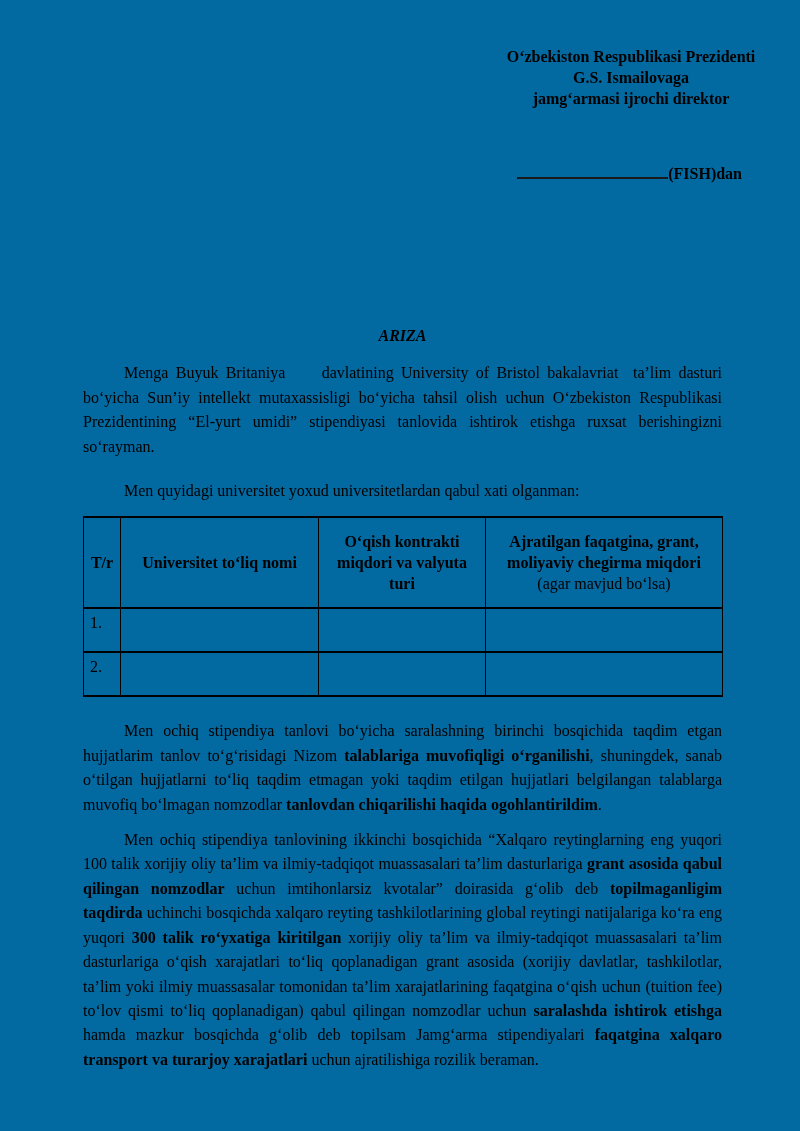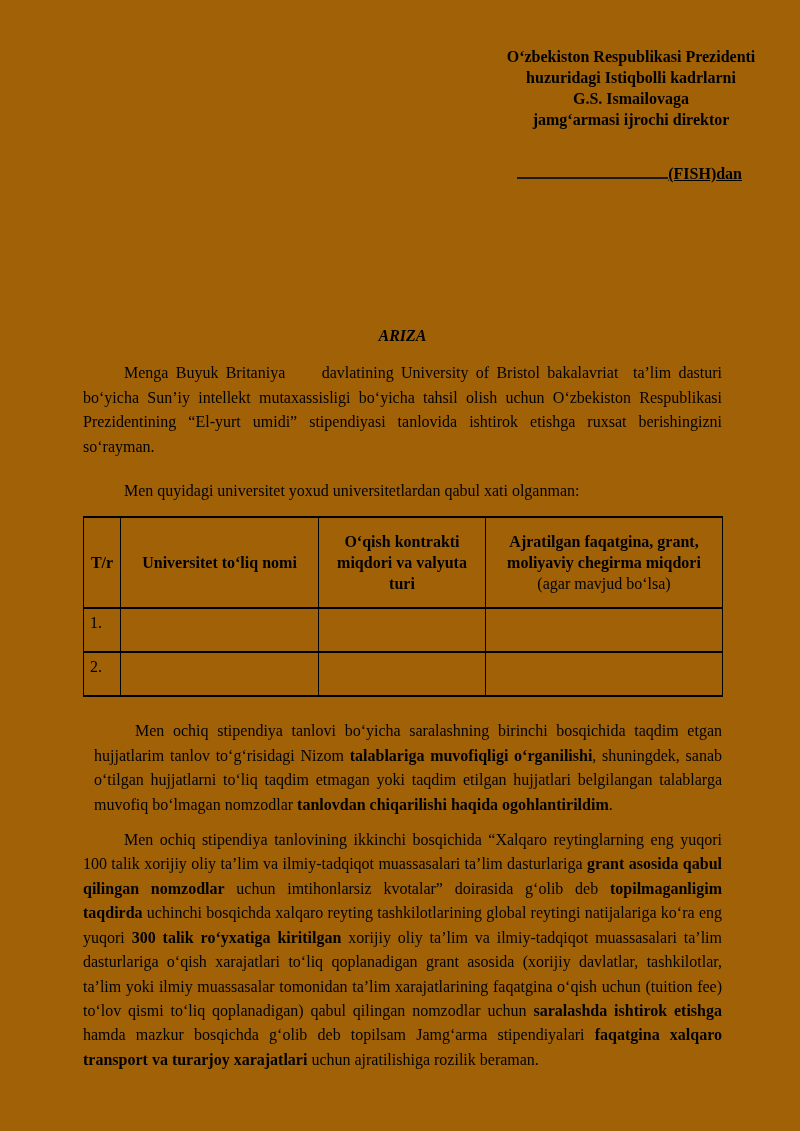--- a/index.html
+++ b/index.html
@@ -1,19 +1,19 @@
 <!DOCTYPE html>
 <html><head>
 <meta charset="utf-8">
 <style>
   html, body { margin:0; padding:0; background:#ffffff; }
   .page {
     position:relative;
     width:800px; height:1131px;
-    background:#a16207;
+    background:#0369a1;
     color:#000;
     font-family:"Liberation Serif","DejaVu Serif",serif;
     overflow:hidden;
   }
   .b { font-weight:700; }
   .i { }
 
   .header-block {
     position:absolute;
     top:46px; left:505px; width:252px;
@@ -22,21 +22,20 @@
     font-size:16px;
     line-height:21px;
   }
   .fish-line {
     position:absolute;
     top:163px; right:58px;
     font-weight:700;
     font-size:16px;
     line-height:21px;
     white-space:nowrap;
-    text-decoration:underline;
   }
   .blank-underline {
     display:inline-block;
     width:151px; height:14px;
     border-bottom:2px solid #1a1a1a;
     margin-right:0;
   }
 
   .content {
     position:absolute;
@@ -46,21 +45,21 @@
     text-align:justify;
   }
   .doc-title {
     text-align:center;
     font-weight:700;
     font-style:italic;
     margin:12px 0 13px 0;
   }
   .content p { margin:0; text-indent:41px; }
   p.intro-line { margin-top:20px; text-align:left; }
-  p.warning-paragraph { margin-top:22px;margin-left:11px; }
+  p.warning-paragraph { margin-top:22px; }
   p.consent-paragraph { margin-top:11px; }
 
   table.universities {
     border-collapse:collapse;
     table-layout:fixed;
     width:639px;
     margin-top:13px;
     font-size:16px;
   }
   table.universities th, table.universities td {
@@ -84,21 +83,20 @@
   }
   td.num-cell { padding-left:8px; }
 </style>
 </head>
 <body>
 
 <div class="page">
 
   <div class="header-block">
     <div>O‘zbekiston Respublikasi Prezidenti</div>
-    <div>huzuridagi Istiqbolli kadrlarni</div>
     <div>G.S. Ismailovaga</div>
     <div>jamg‘armasi ijrochi direktor</div>
   </div>
 
   <div class="fish-line">
     <span class="blank-underline"></span><span>(FISH)dan</span>
   </div>
 
   <div class="content">
 

